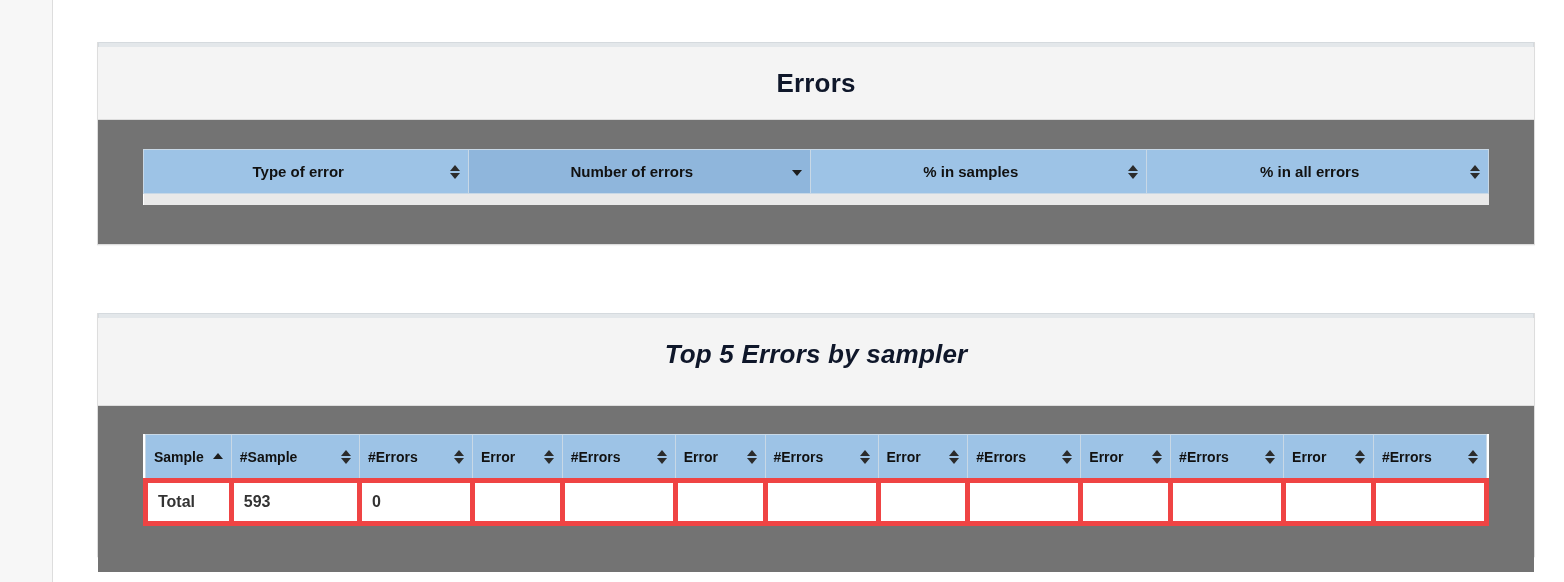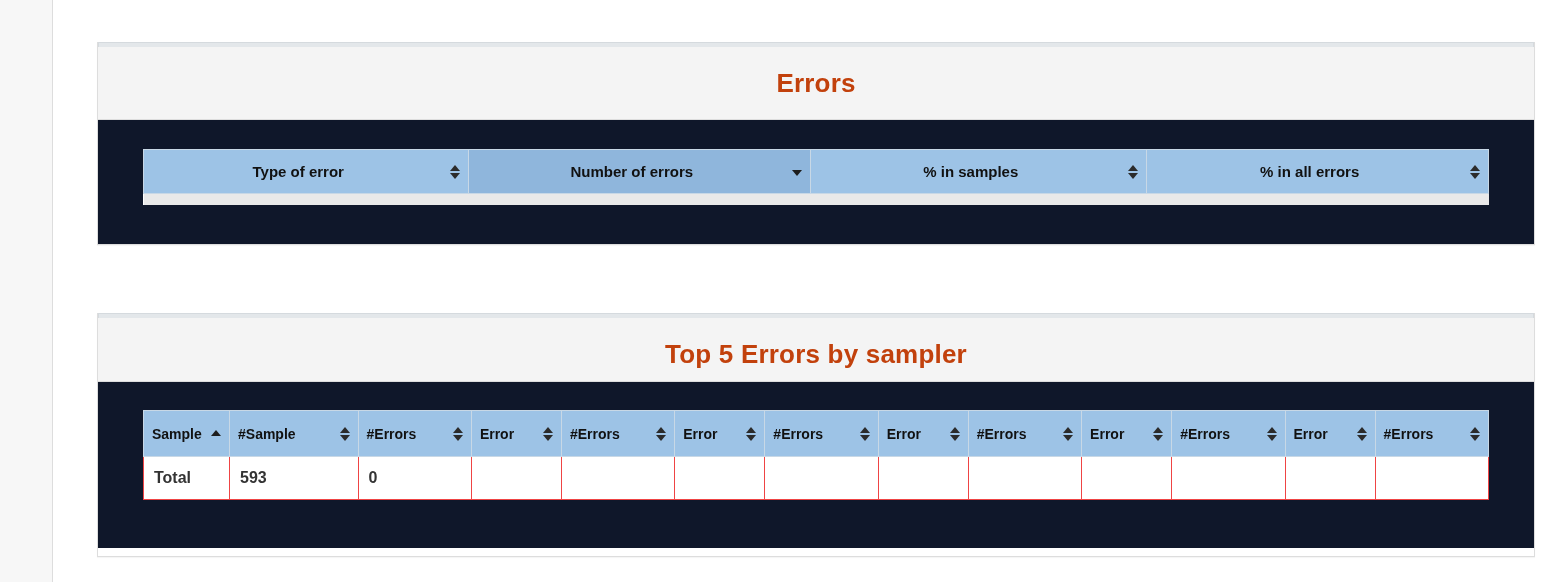--- a/index.html
+++ b/index.html
@@ -61,38 +61,38 @@
     box-sizing: border-box;
   }
   .panel-heading {
     background: #f4f4f4;
     border-bottom: 1px solid #dddddd;
     text-align: center;
     box-sizing: border-box;
   }
   .panel-title {
     margin: 0;
-    color: #c2410c;
+    color: #0f172a;
     font-weight: bold;
     letter-spacing: 0.2px;
   }
   .panel-body {
-    background: #0f172a;
+    background: #737373;
     box-sizing: border-box;
   }
 
   
   #panel-errors { top: 42px; height: 203px; }
   #panel-errors .panel-heading { height: 73px; line-height: 73px; }
   #panel-errors .panel-title { font-size: 26px; line-height: 73px; }
   #panel-errors .panel-body { height: 124px; padding: 29px 45px 0 45px; }
 
   
   #panel-top5 { top: 313px; height: 244px; }
-  #panel-top5 .panel-heading { height: 64px; line-height: 72px; }
+  #panel-top5 .panel-heading { height: 88px; line-height: 72px; font-style: italic; }
   #panel-top5 .panel-title { font-size: 26px; line-height: 72px; }
   #panel-top5 .panel-body { height: 166px; padding: 28px 45px 0 45px; }
 
   
   table.dt {
     border-collapse: collapse;
     table-layout: fixed;
     width: 100%;
     background: #ffffff;
   }
@@ -105,21 +105,21 @@
     text-align: center;
     white-space: nowrap;
     position: relative;
     box-sizing: border-box;
     overflow: hidden;
   }
   table.dt th.sorted {
     background: #8fb6dc;
   }
   table.dt td {
-    border: 1px solid #ef4444;
+    border: 5px solid #ef4444;
     color: #333333;
     font-weight: bold;
     box-sizing: border-box;
     overflow: hidden;
     white-space: nowrap;
   }
 
   
   #tbl-errors th {
     height: 44px;

